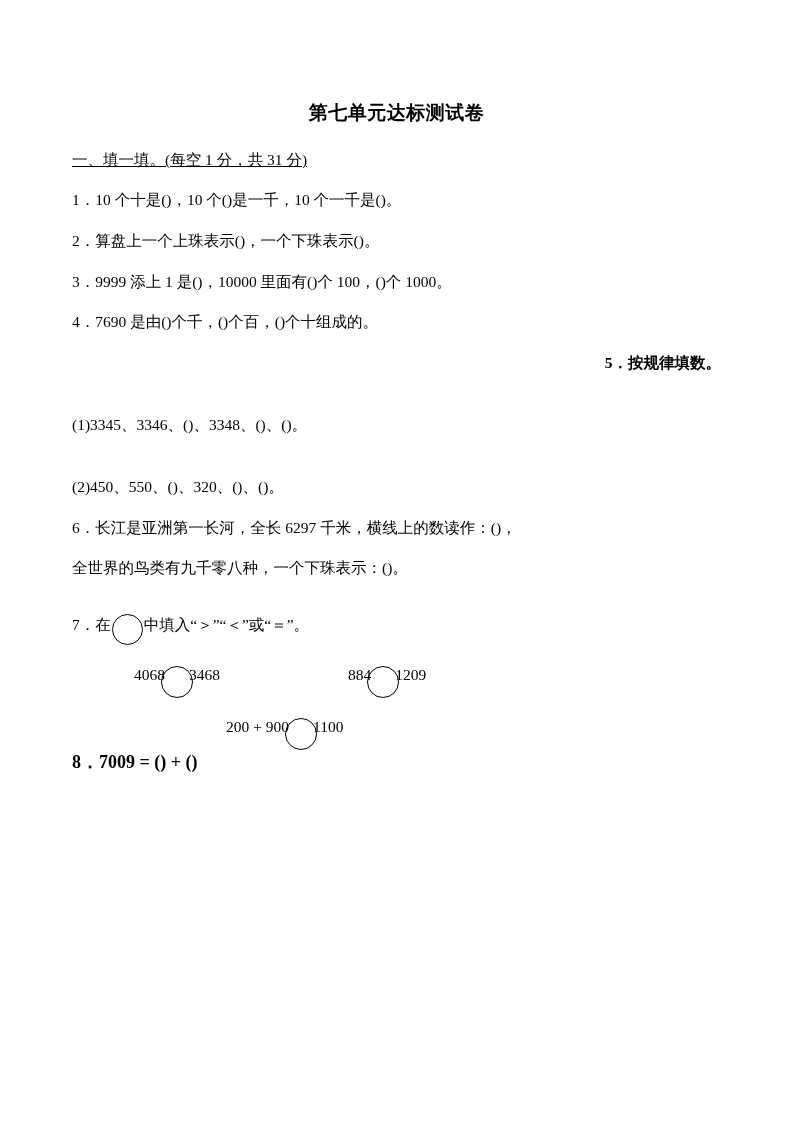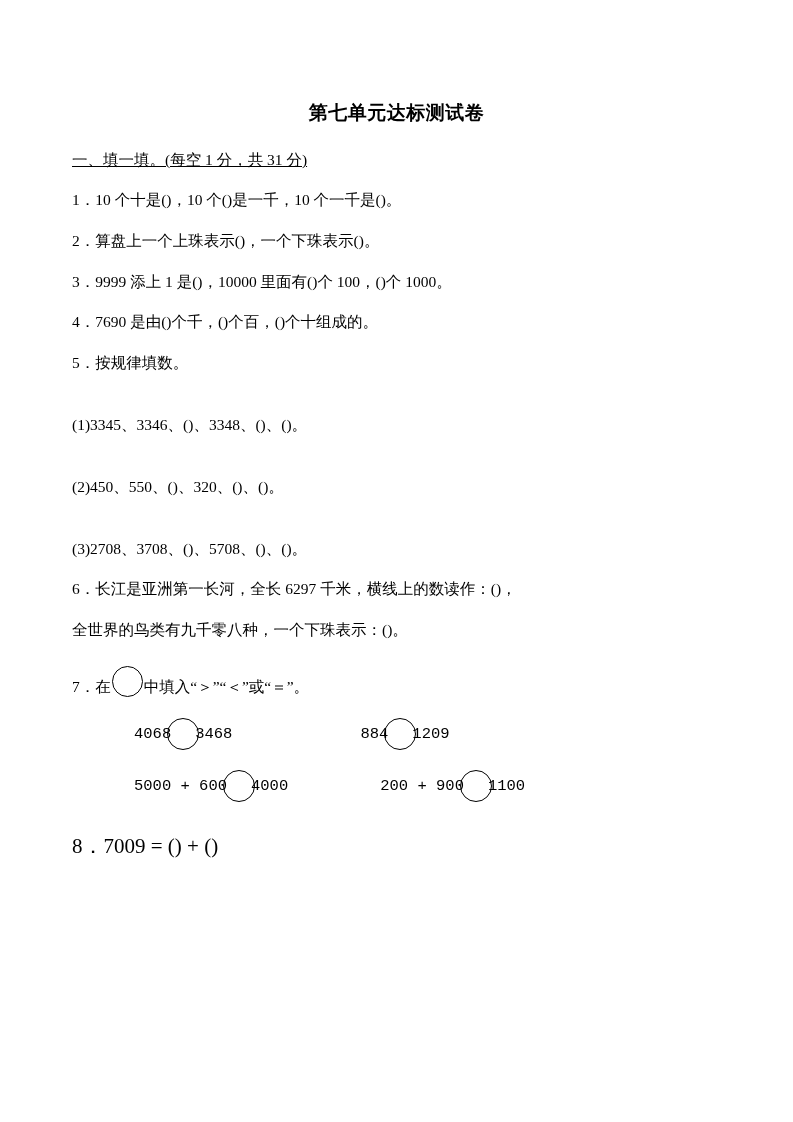--- a/index.html
+++ b/index.html
@@ -37,37 +37,36 @@
   }
   .q {
     margin-top: 16px;
     font-size: 15.5px;
     line-height: 1.6;
   }
   .q.sub {
     margin-top: 37px;
   }
   .bold {
-    font-weight: normal;
+    font-weight: bold;
+    text-align: right;
   }
   .uline {
   }
   
   .cmp-row {
     margin-top: 20px;
     display: flex;
     align-items: center;
     padding-left: 62px;
     font-size: 15.5px;
   }
   .cmp-item {
     display: flex;
-    align-items: center;
     white-space: nowrap;
-    font-family: Liberation Mono, monospace;
   }
   .cmp-gap {
     display: inline-block;
     width: 128px;
   }
   .cmp-gap.wide {
     width: 92px;
   }
   .circle {
     display: inline-block;
@@ -79,28 +78,28 @@
     vertical-align: middle;
   }
   .circle.inline-small {
     width: 29px;
     height: 29px;
     margin: 0 1px;
     position: relative;
     top: -1px;
   }
   .q7-line {
-    margin-top: 24px;
+    margin-top: 34px;
     font-size: 15.5px;
     display: flex;
-    align-items: flex-end;
+    align-items: flex-start;
   }
   .q8 {
-    margin-top: 30px;
-    font-size: 21px;
+    font-size: 18px;
+    font-weight: bold;
   }
   .sp {
     display: inline-block;
     width: 4px;
   }
 </style>
 </head>
 <body>
 
 <div class="page">
@@ -116,21 +115,20 @@
   <div class="q">3．9999 添上 1 是()，10000 里面有()个 100，()个 1000。</div>
 
   <div class="q">4．7690 是由()个千，()个百，()个十组成的。</div>
 
   <div class="q bold">5．按规律填数。</div>
 
   <div class="q sub">(1)3345、3346、()、3348、()、()。</div>
 
   <div class="q sub">(2)450、550、()、320、()、()。</div>
 
-  <div class="q sub">(3)2708、3708、()、5708、()、()。</div>
 
   <div class="q">
     <span>6．长江是亚洲第一长河，全长</span><span class="sp"></span><span class="uline">6297</span><span class="sp"></span><span>千米，横线上的数读作：()，</span>
   </div>
 
   <div class="q">
     <span>全世界的鸟类有</span><span class="uline">九千零八</span><span>种，一个下珠表示：()。</span>
   </div>
 
   <div class="q7-line">
@@ -147,25 +145,20 @@
     </span>
     <span class="cmp-gap"></span>
     <span class="cmp-item">
       <span>884</span>
       <span class="circle"></span>
       <span>1209</span>
     </span>
   </div>
 
   <div class="cmp-row">
-    <span class="cmp-item">
-      <span>5000 + 600</span>
-      <span class="circle"></span>
-      <span>4000</span>
-    </span>
     <span class="cmp-gap wide"></span>
     <span class="cmp-item">
       <span>200 + 900</span>
       <span class="circle"></span>
       <span>1100</span>
     </span>
   </div>
 
   <div class="q8">8．7009 = () + ()</div>
 

